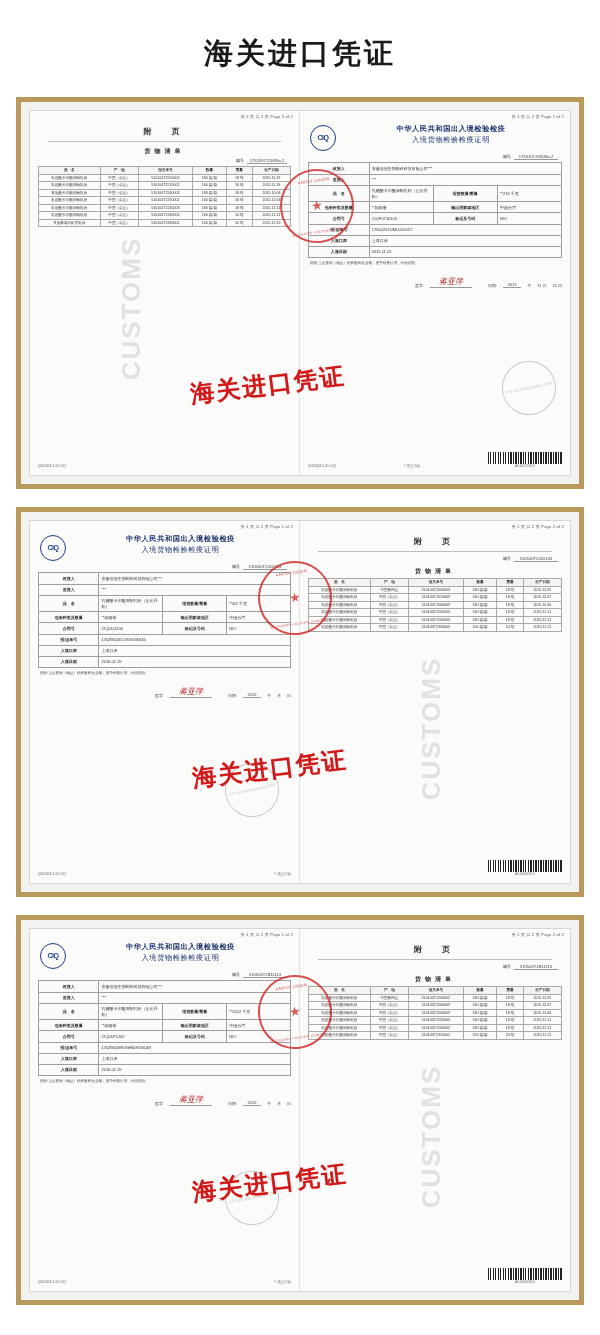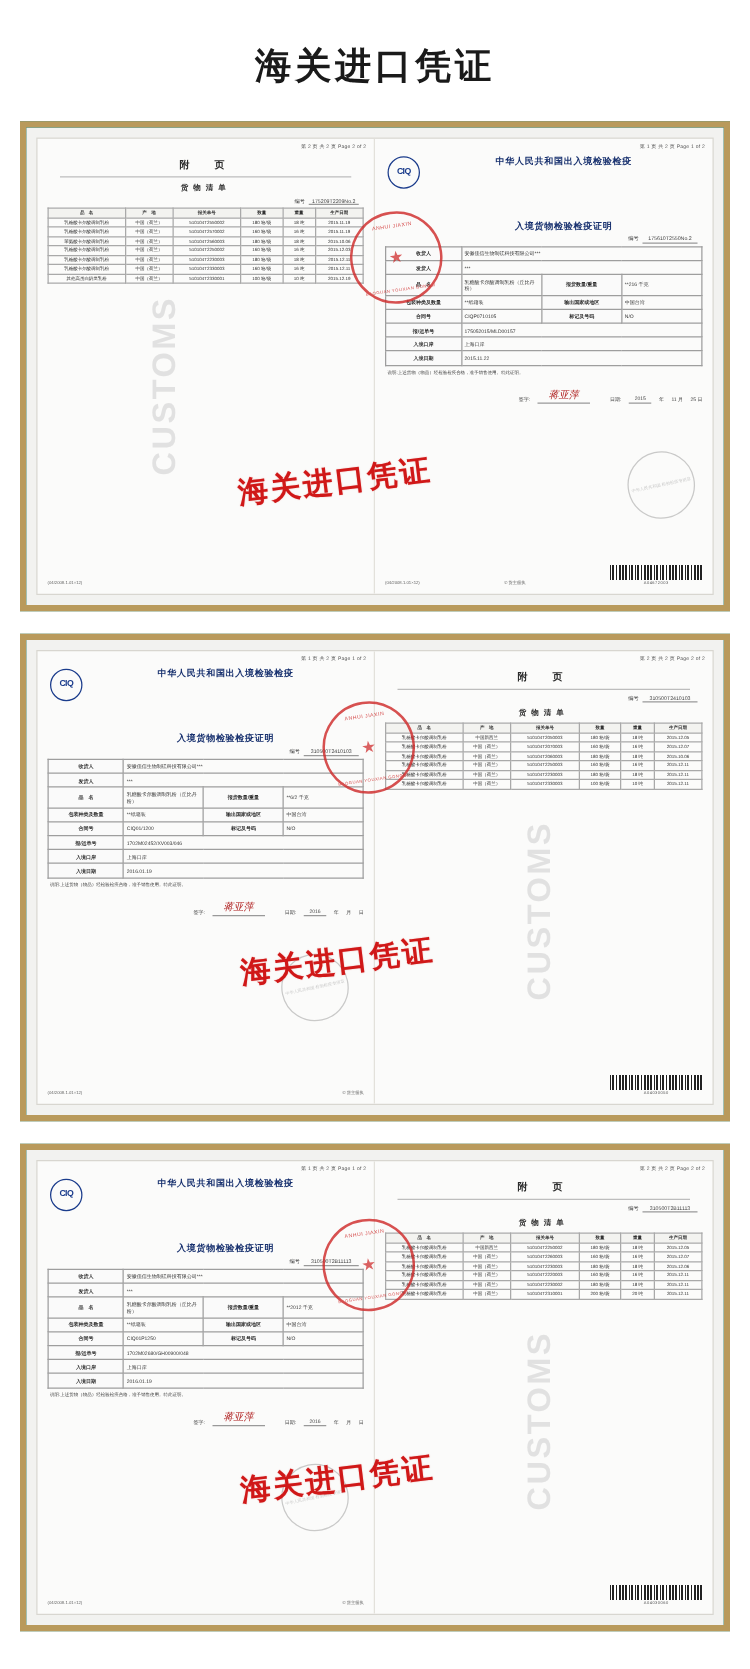--- a/index.html
+++ b/index.html
@@ -40,21 +40,21 @@
   }
   
   .gallery{
     margin-top:26px;
     padding:0 16px;
     box-sizing:border-box;
   }
   .doc-card{
     position:relative;
     border:5px solid #b99a5c;
-    background:#0f766e;
+    background:#a21caf;
     box-sizing:border-box;
     margin-bottom:18px;
     overflow:hidden;
   }
   .doc-inner{
     position:relative;
     background:#f2f2f0;
     padding:8px;
     box-sizing:border-box;
     height:100%;
@@ -103,21 +103,21 @@
     width:24px;height:24px;border-radius:50%;
     border:1.2px solid #1b3c8c;
     color:#1b3c8c;
     display:flex;align-items:center;justify-content:center;
     font-size:7px;font-weight:700;
     flex:0 0 auto;
     letter-spacing:-.5px;
   }
   .cert-head-text{flex:1 1 auto;text-align:center;}
   .cert-head-text .l1{font-size:7.2px;font-weight:700;color:#17306e;letter-spacing:.6px;font-family:Liberation Serif, serif;}
-  .cert-head-text .l2{font-size:7.2px;font-weight:700;color:#17306e;letter-spacing:.6px;margin-top:41px;}
+  .cert-head-text .l2{font-size:7.2px;font-weight:400;color:#17306e;letter-spacing:.6px;}
   .field-row{
     display:flex;justify-content:flex-end;font-size:4.2px;color:#444;margin:2px 4px;
   }
   table.grid{
     width:100%;border-collapse:collapse;table-layout:fixed;
     font-size:3.6px;color:#333;
   }
   table.grid th,table.grid td{
     border:.5px solid #a9a9a9;
     padding:1px 1px;

